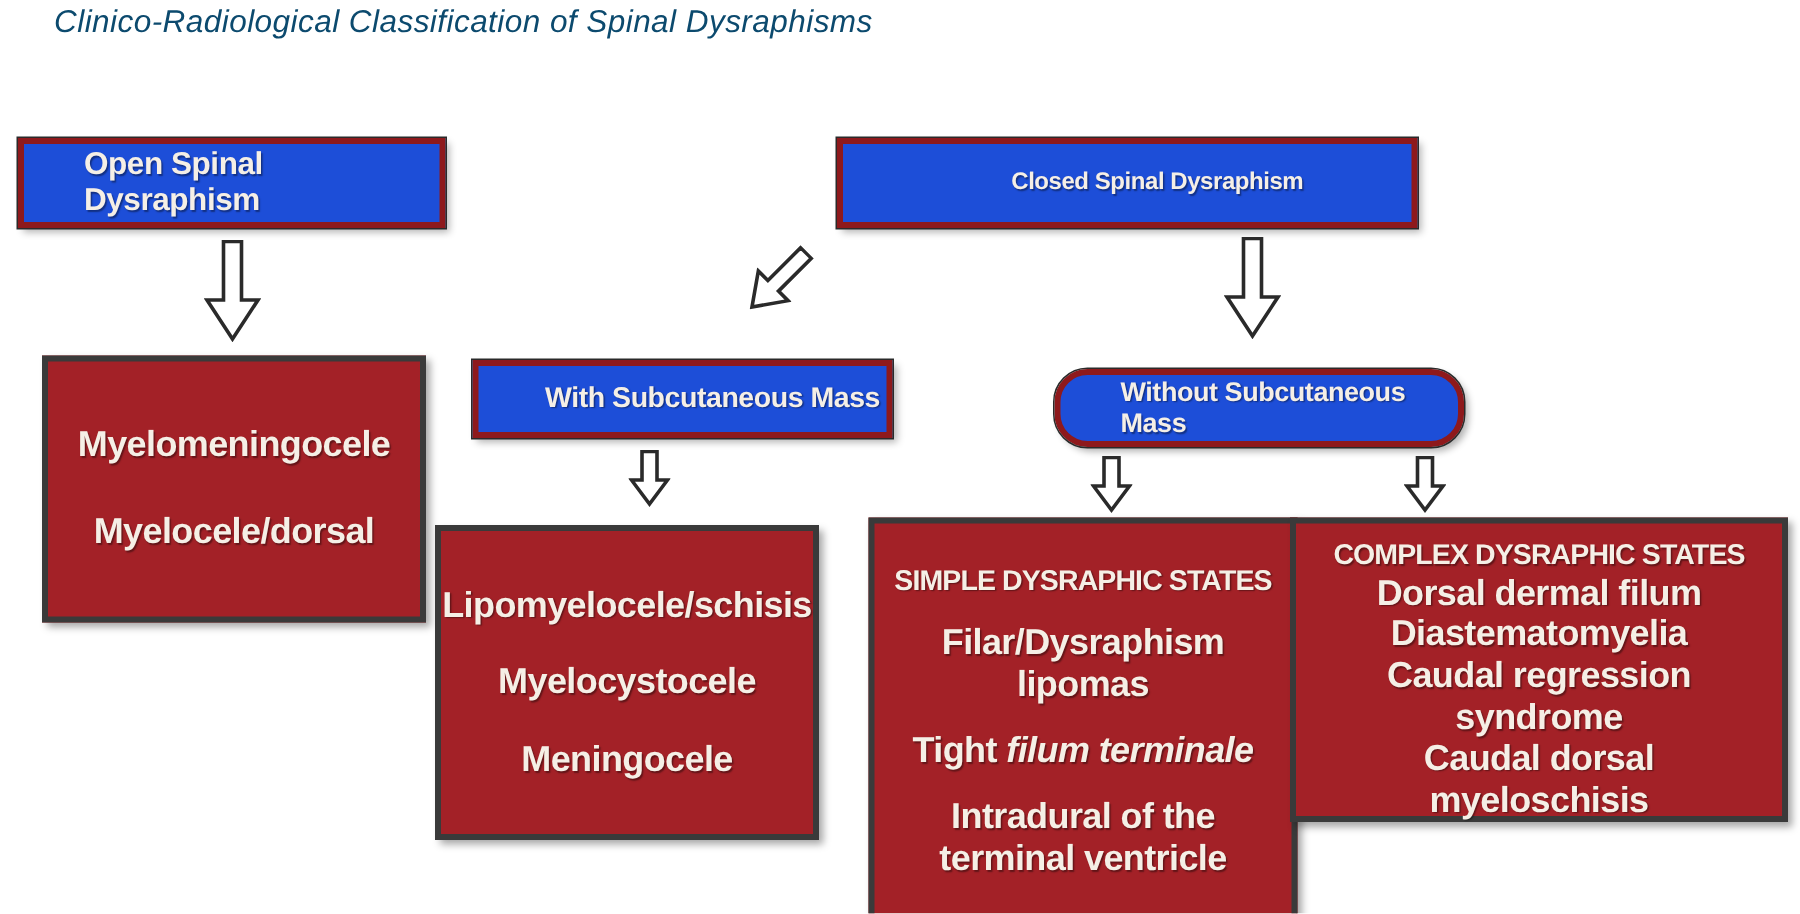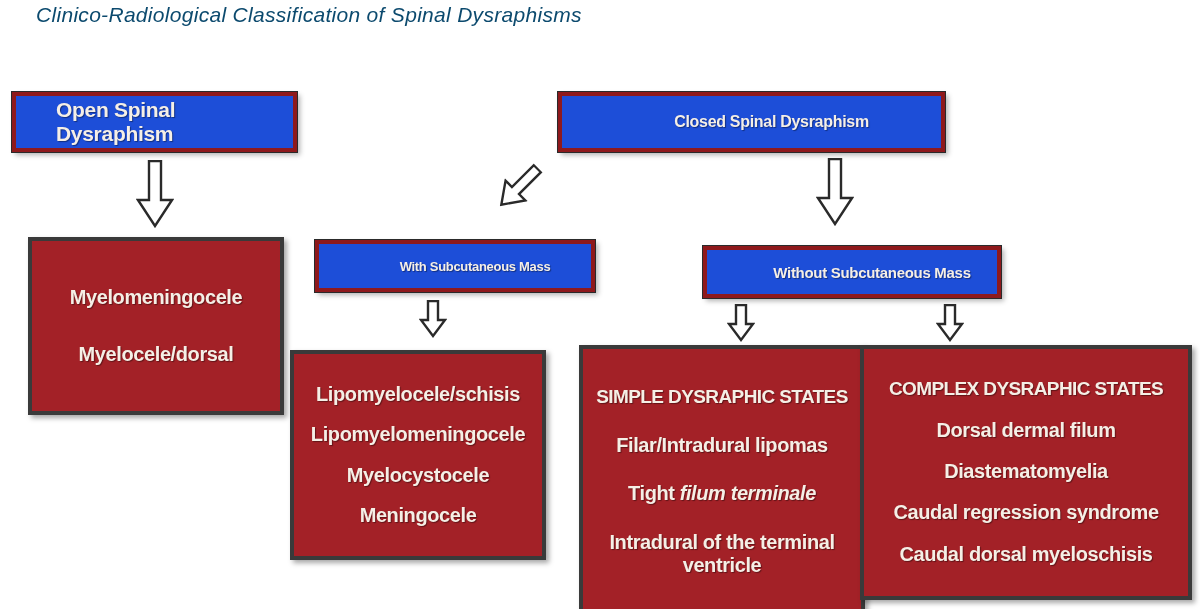--- a/index.html
+++ b/index.html
@@ -37,44 +37,44 @@
     align-items: center;
     justify-content: center;
     color: #f5efe6;
     font-weight: 700;
     letter-spacing: -0.3px;
     text-shadow: 1px 1px 1px rgba(0,0,0,0.40);
     padding-left: 40px;
   }
   .node-open    { left: 12px;  top: 92px;  width: 285px; height: 60px; font-size: 21px; }
   .node-closed  { left: 558px; top: 92px;  width: 387px; height: 60px; font-size: 16px; }
-  .node-with    { left: 315px; top: 240px; width: 280px; height: 52px; font-size: 13px; }
-  .node-without { left: 703px; top: 246px; width: 298px; height: 52px; font-size: 15px; }
+  .node-with    { left: 315px; top: 240px; width: 280px; height: 52px; font-size: 19px; }
+  .node-without { left: 703px; top: 246px; width: 273px; height: 52px; font-size: 18px; border-radius: 22px; }
   
   .red-box {
     position: absolute;
     box-sizing: border-box;
     background: #a32127;
     border: 4px solid #3a3a3a;
     box-shadow: 3px 3px 5px rgba(0,0,0,0.35);
     display: flex;
     flex-direction: column;
     align-items: center;
     justify-content: space-evenly;
     padding: 12px 10px;
     color: #f5efe6;
     text-align: center;
     text-shadow: 1px 1px 1px rgba(0,0,0,0.40);
   }
   .list-open    { left: 28px;  top: 237px; width: 256px; height: 178px; }
   .list-with    { left: 290px; top: 350px; width: 256px; height: 210px; }
   .list-simple  { left: 534px; top: 345px; width: 286px; height: 274px; margin-left: 45px; }
-  .list-complex { left: 860px; top: 345px; width: 332px; height: 255px; }
+  .list-complex { left: 860px; top: 345px; width: 332px; height: 203px; }
   .red-item {
-    font-size: 20px;
+    font-size: 24px;
     font-weight: 700;
     letter-spacing: -0.4px;
     line-height: 1.15;
   }
   .red-heading {
     font-size: 19px;
     font-weight: 700;
     letter-spacing: -0.6px;
     line-height: 1.1;
   }
@@ -150,28 +150,27 @@
       </svg>
   </div>
 
   <div class="red-box list-open">
     <div class="red-item">Myelomeningocele</div>
     <div class="red-item">Myelocele/dorsal</div>
   </div>
 
   <div class="red-box list-with">
     <div class="red-item">Lipomyelocele/schisis</div>
-    <div class="red-item">Lipomyelomeningocele</div>
     <div class="red-item">Myelocystocele</div>
     <div class="red-item">Meningocele</div>
   </div>
 
   <div class="red-box list-simple">
     <div class="red-heading">SIMPLE DYSRAPHIC STATES</div>
-    <div class="red-item">Filar/Intradural lipomas</div>
+    <div class="red-item">Filar/Dysraphism lipomas</div>
     <div class="red-item"><span>Tight </span><i>filum terminale</i></div>
     <div class="red-item">Intradural of the terminal ventricle</div>
   </div>
 
   <div class="red-box list-complex">
     <div class="red-heading">COMPLEX DYSRAPHIC STATES</div>
     <div class="red-item">Dorsal dermal filum</div>
     <div class="red-item">Diastematomyelia</div>
     <div class="red-item">Caudal regression syndrome</div>
     <div class="red-item">Caudal dorsal myeloschisis</div>

